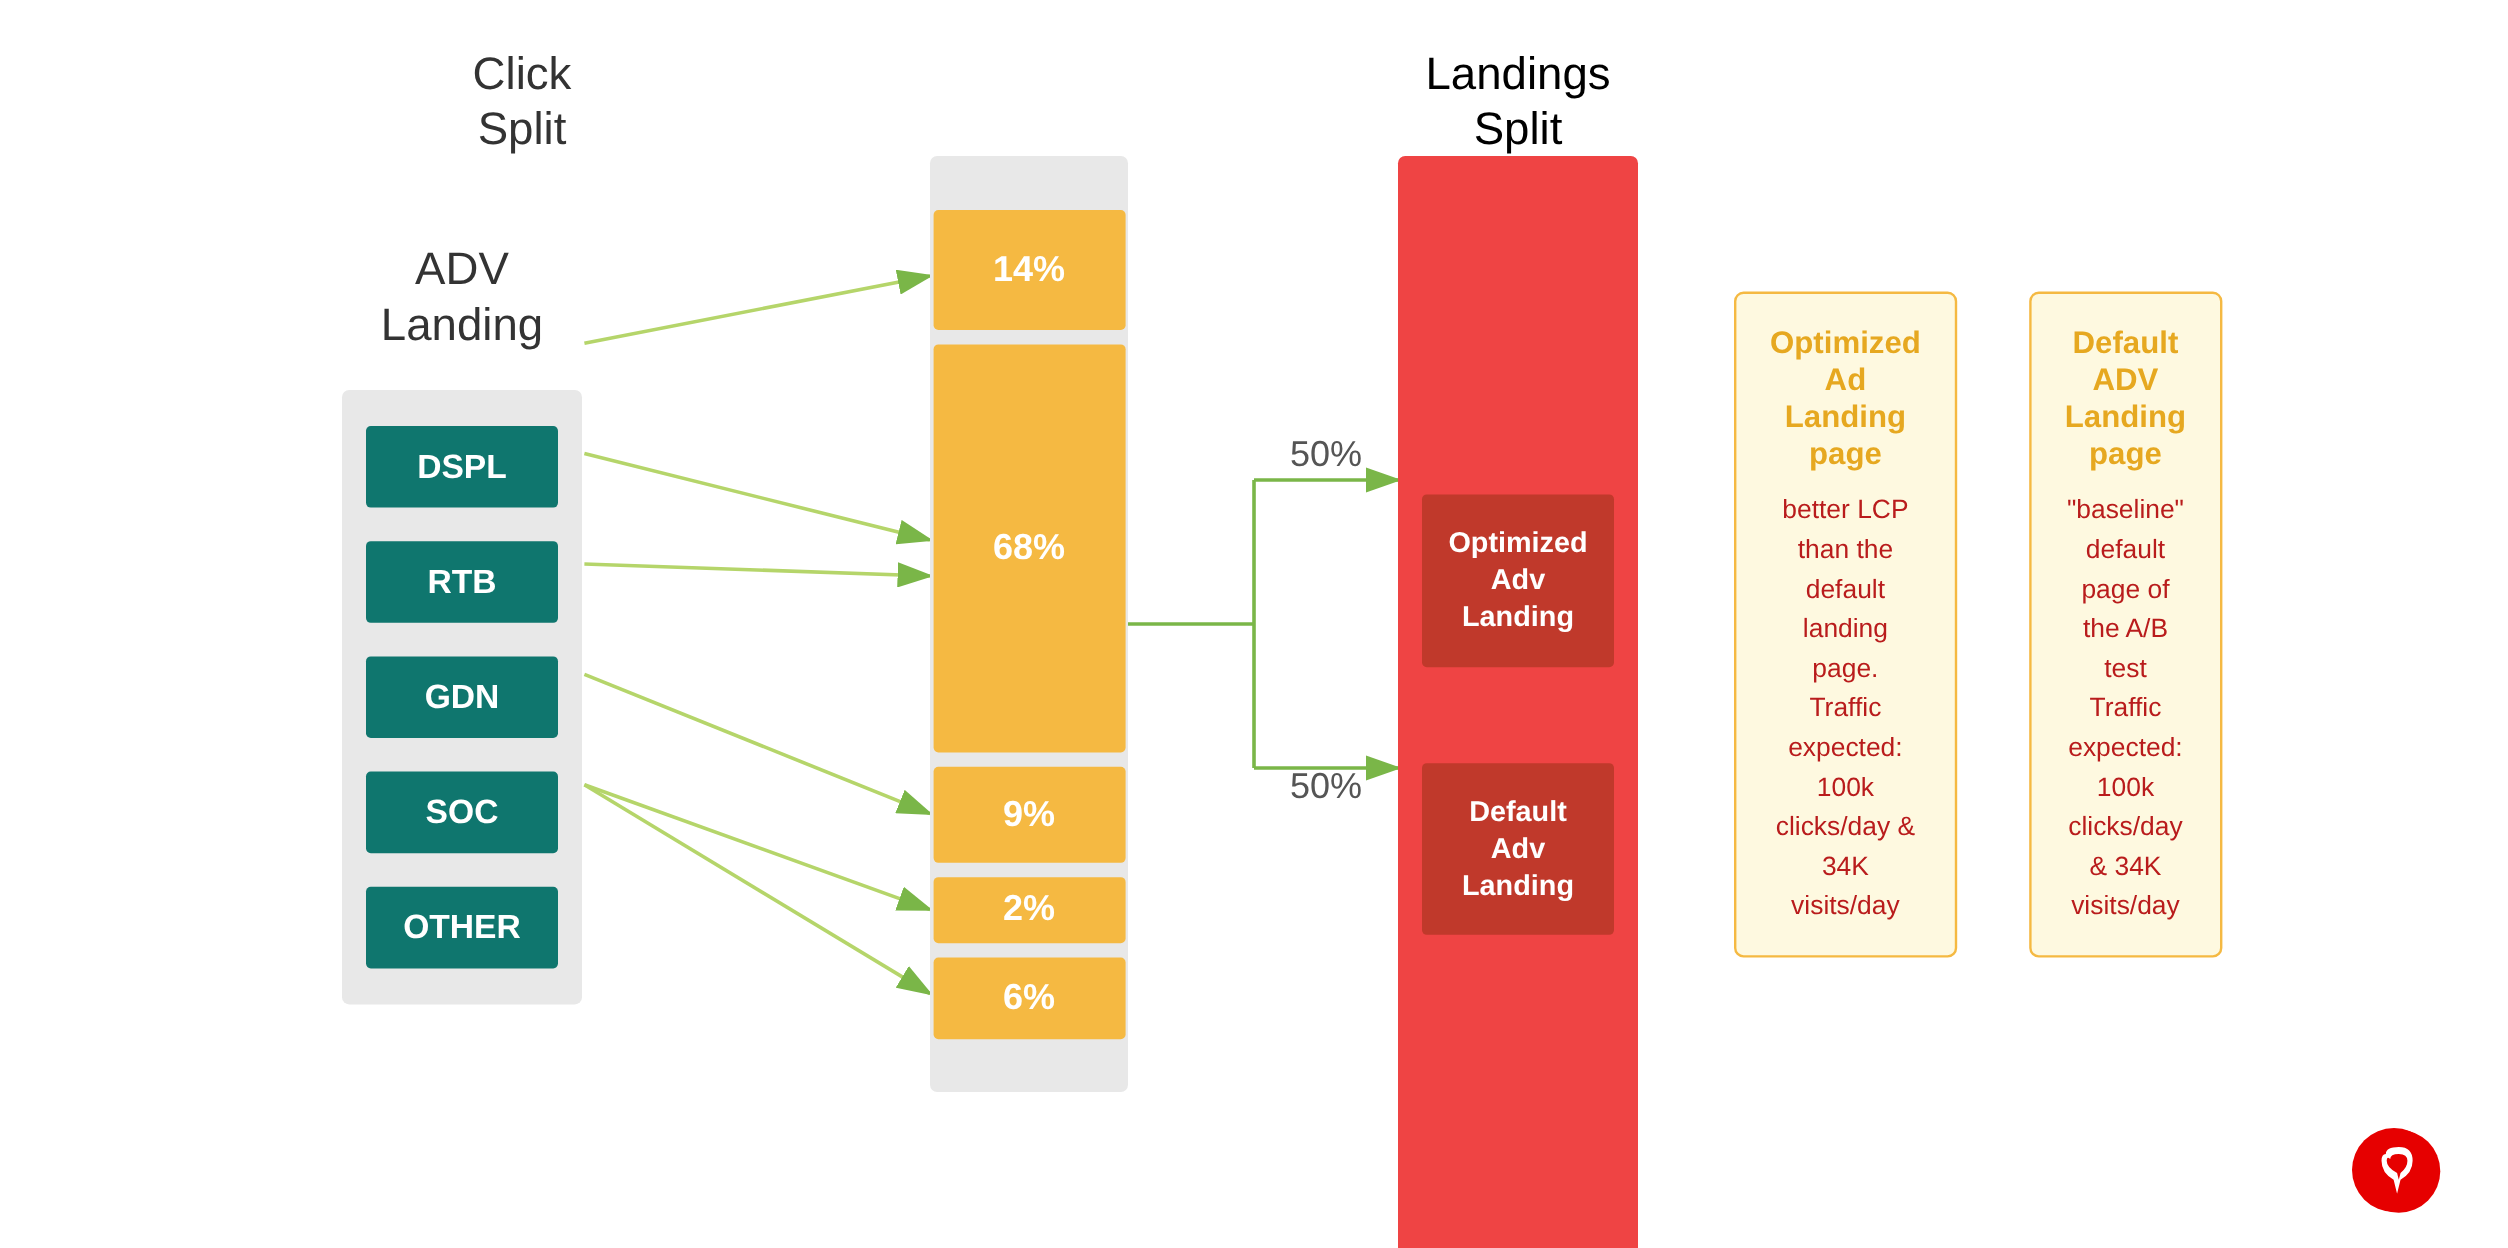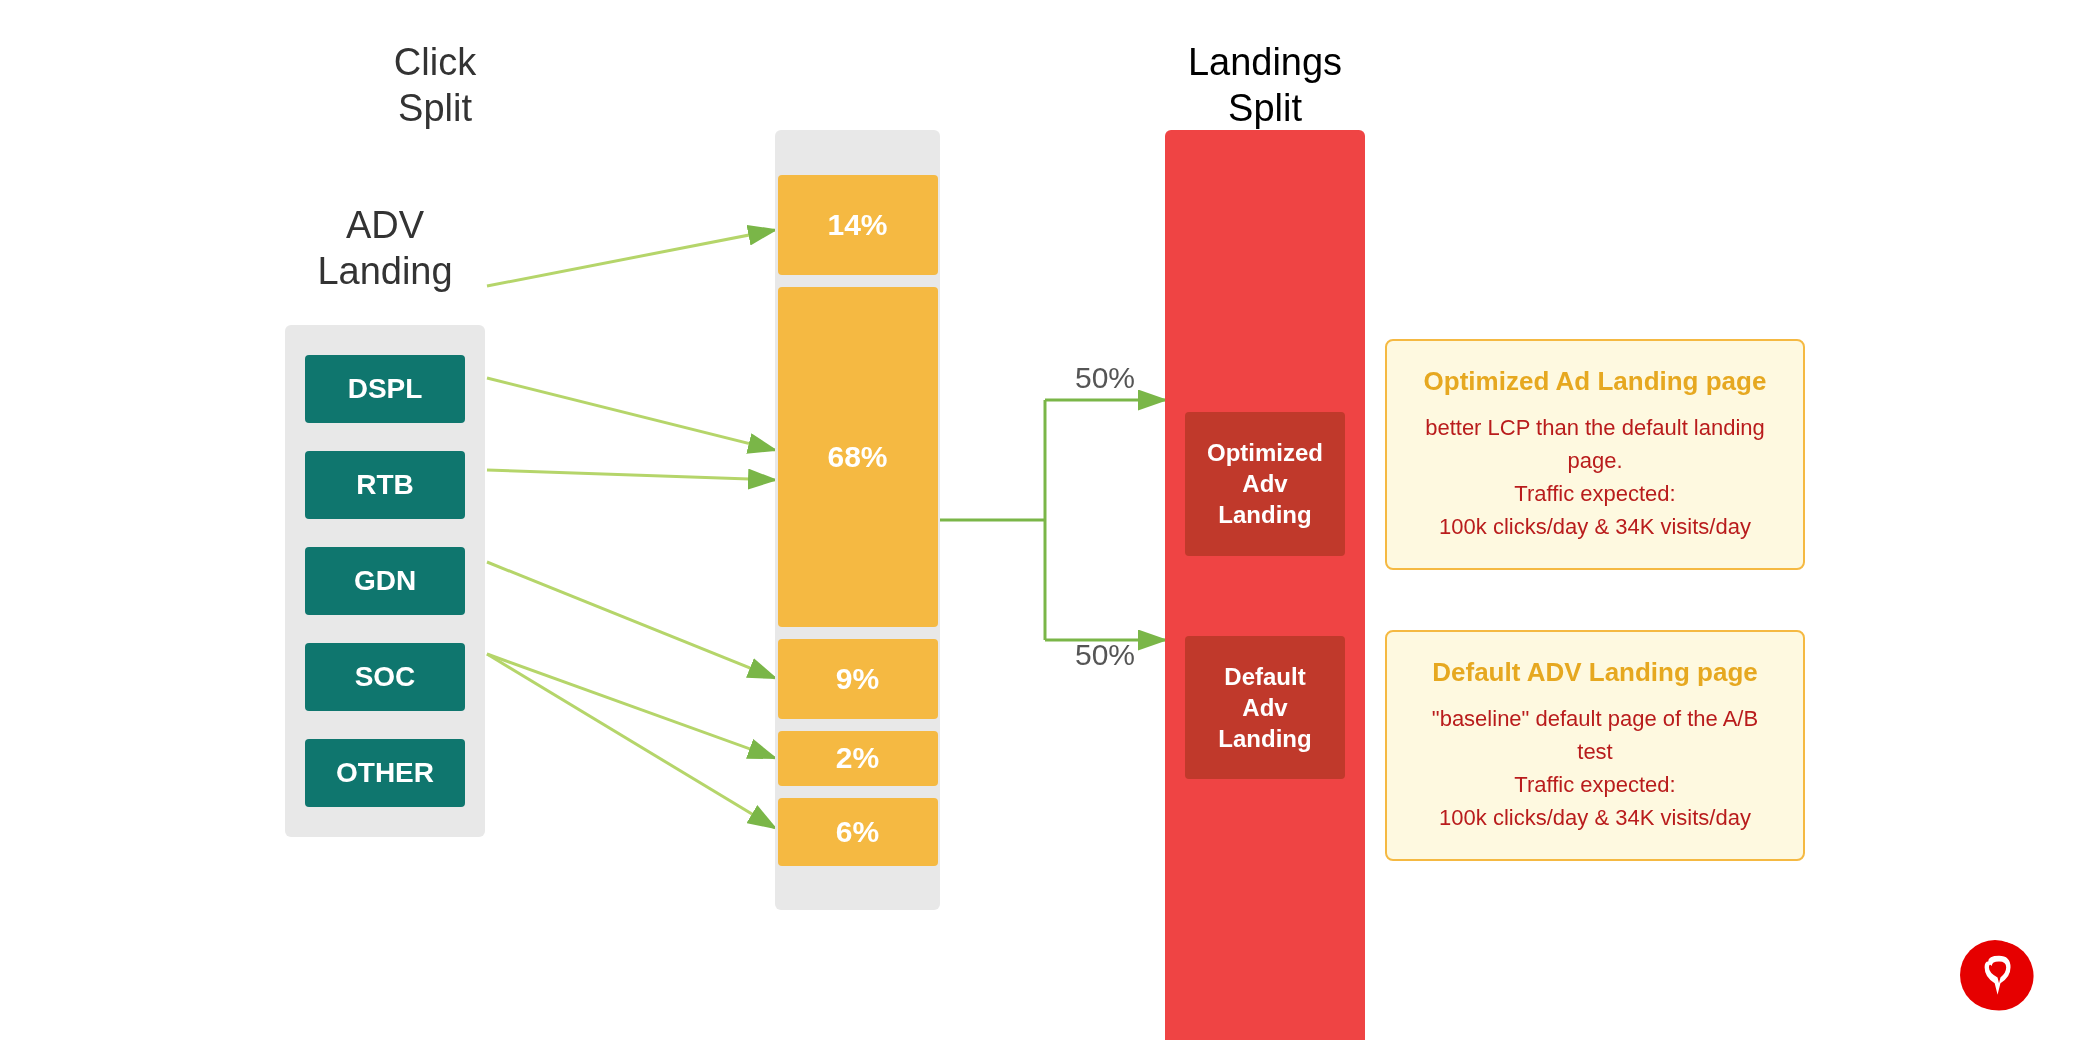--- a/index.html
+++ b/index.html
@@ -96,21 +96,21 @@
       border-radius: 4px;
       text-align: center;
       line-height: 1.3;
     }
 
     
     .info-col {
       width: 420px;
       margin-left: 40px;
       display: flex;
-      flex-direction: column;
+      flex-direction: row;
       gap: 60px;
       margin-top: 50px;
     }
     .info-card {
       background: #fef9e0;
       border: 2px solid #f5b942;
       border-radius: 8px;
       padding: 25px 28px;
     }
     .info-card-title {

